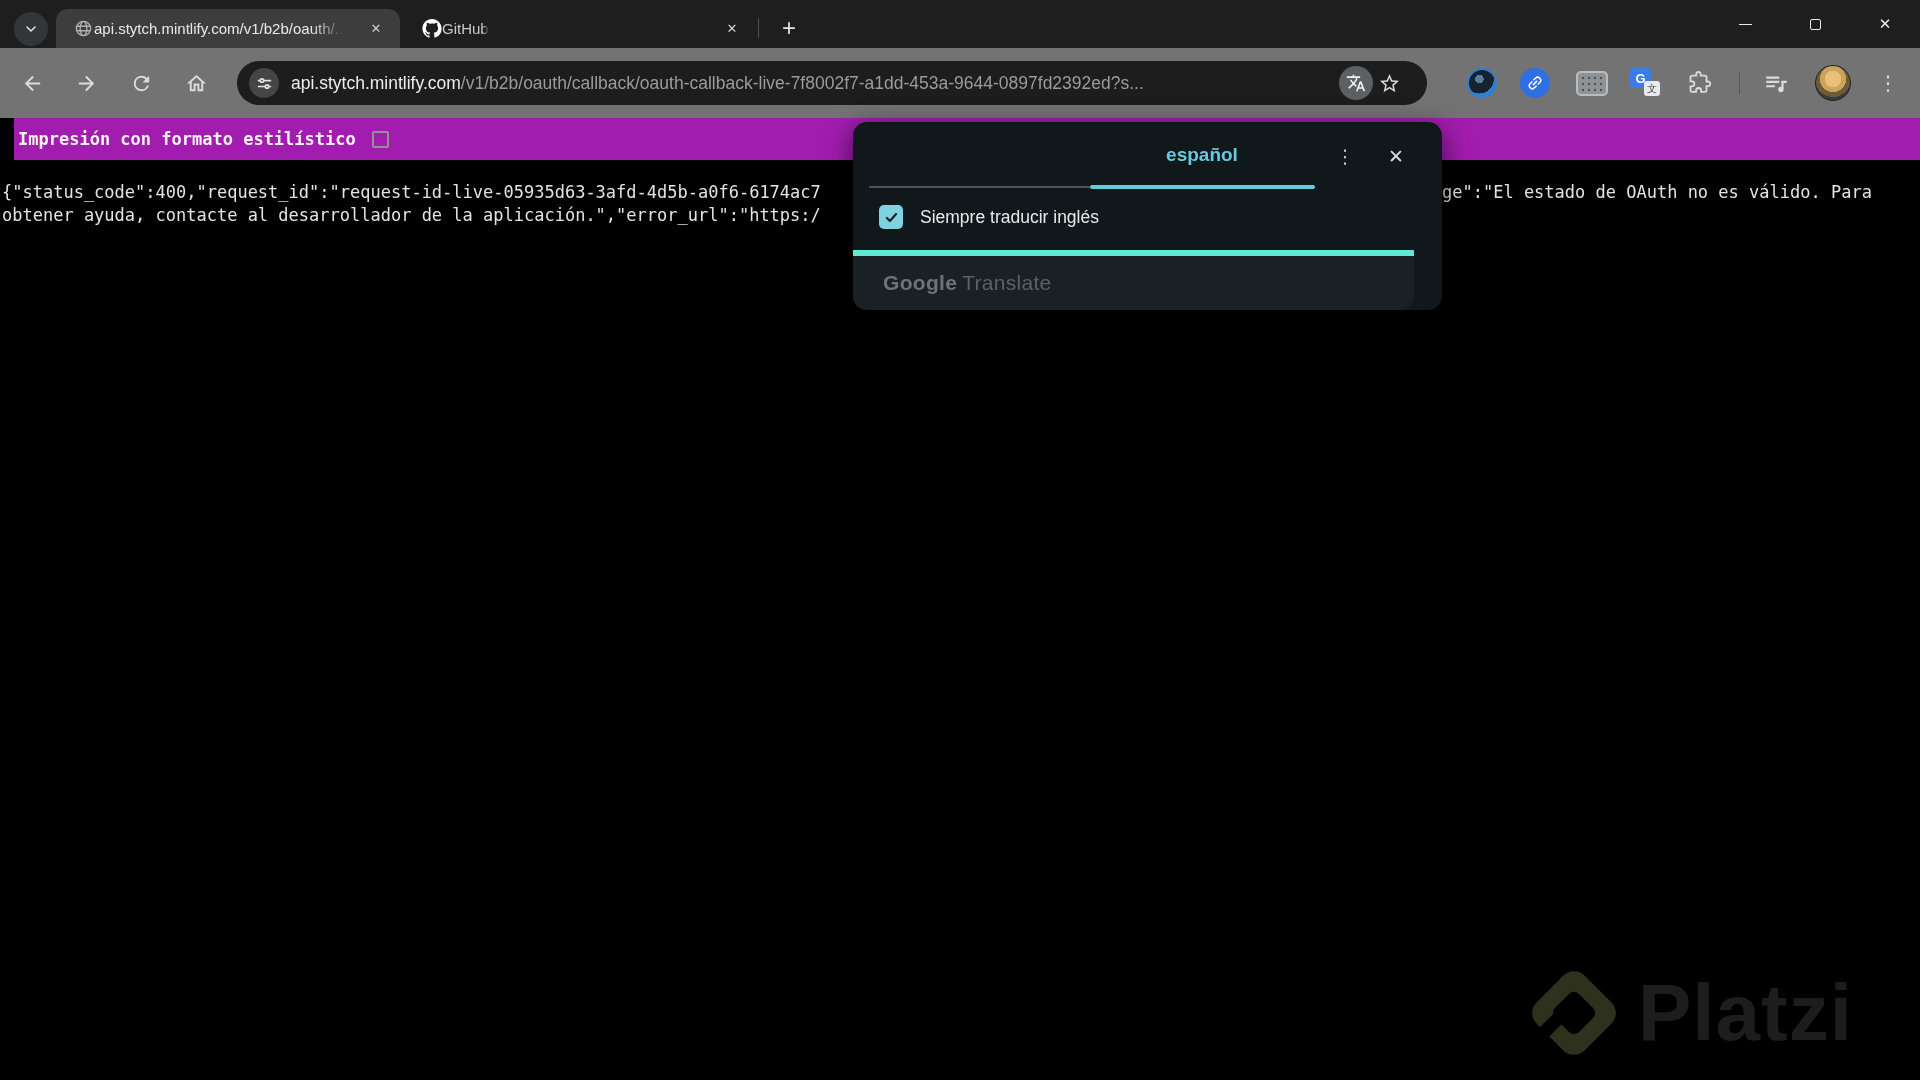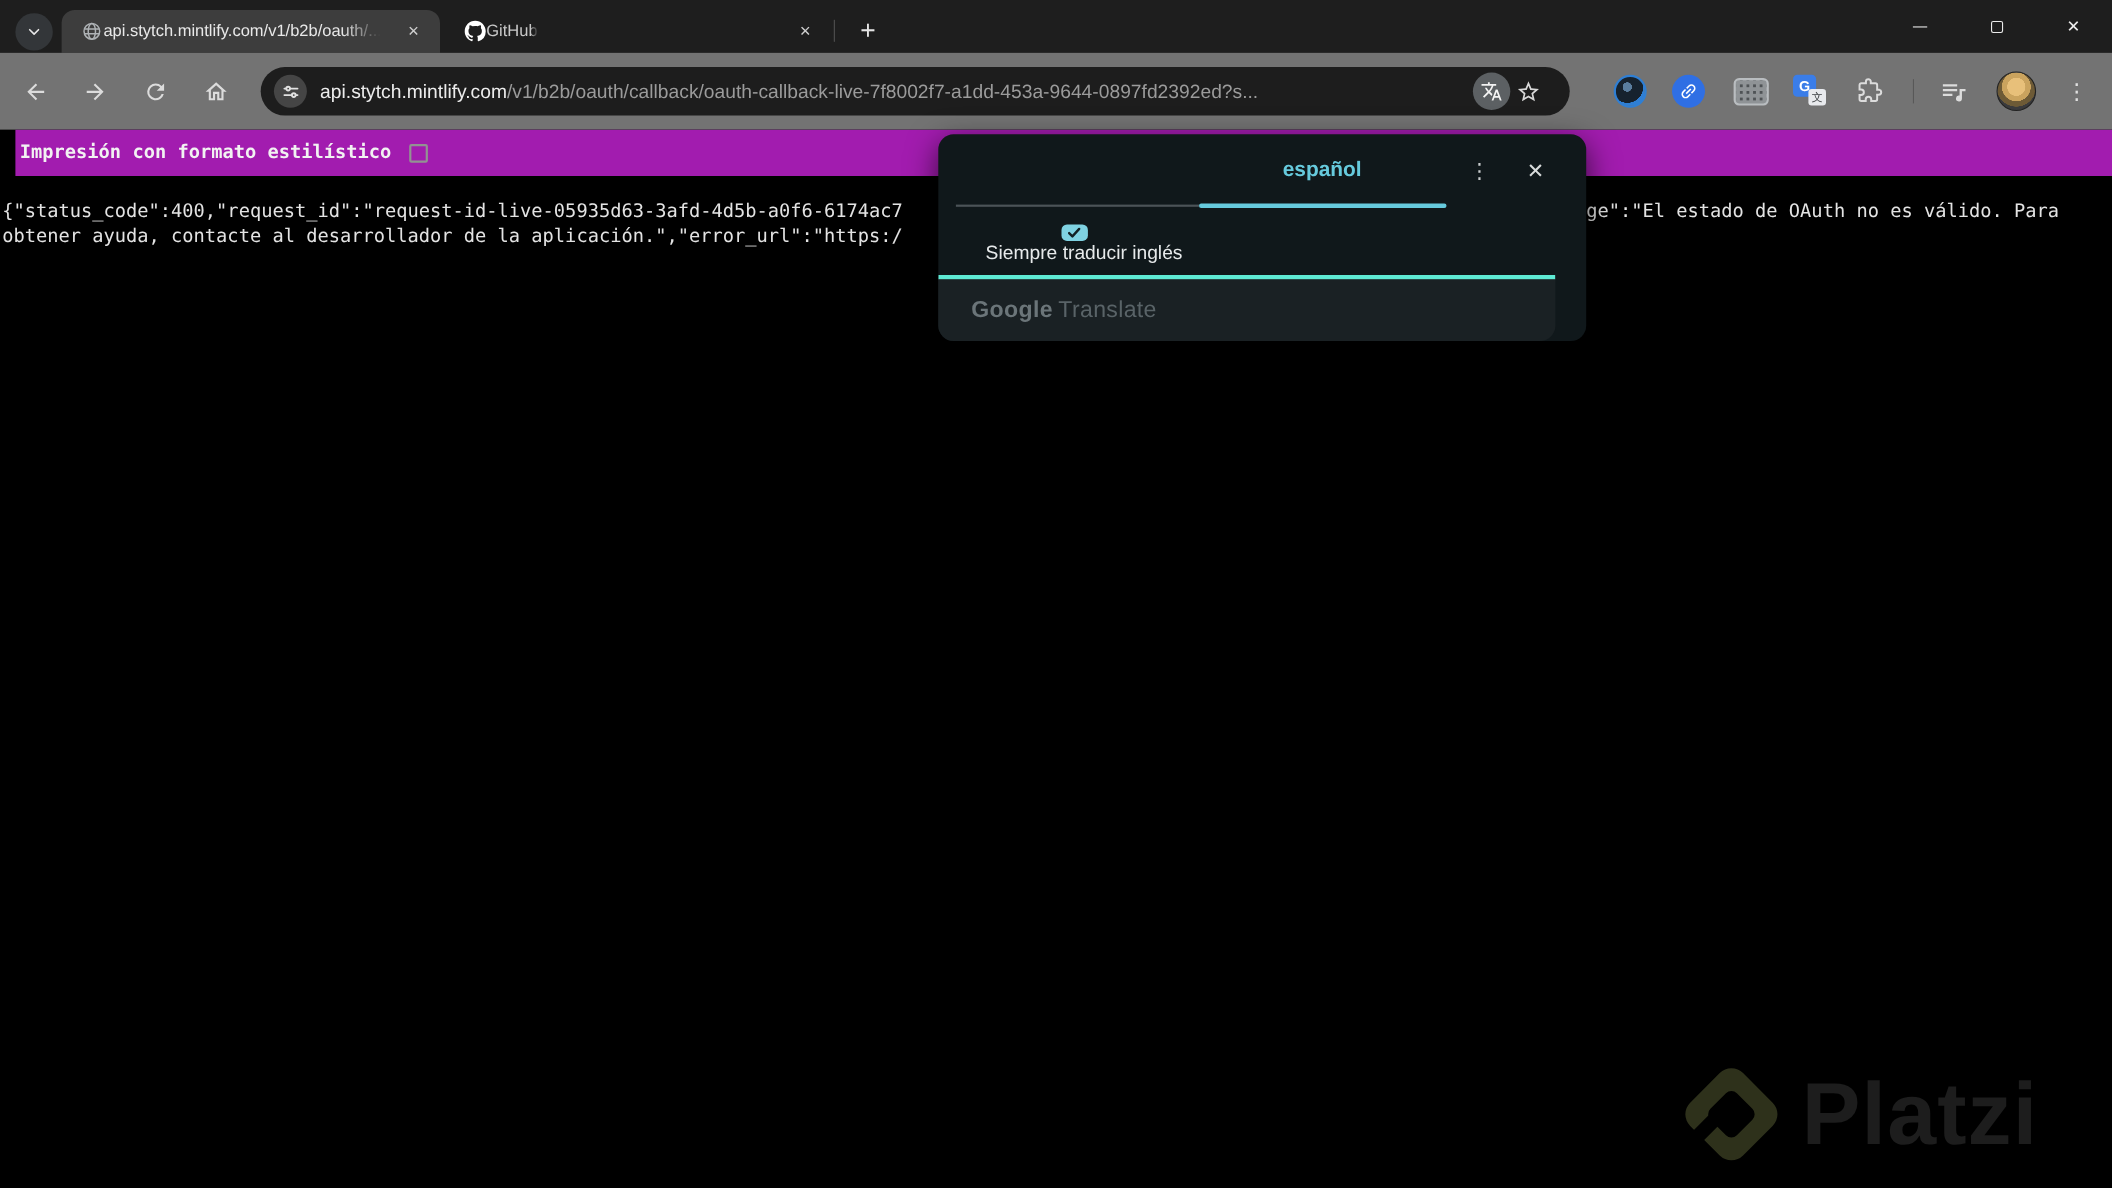--- a/index.html
+++ b/index.html
@@ -96,28 +96,28 @@
   .tp-tab { position:absolute; top:0; height:66px; display:flex; align-items:center; justify-content:center;
     font-size:19px; }
   .tp-src { left:20px; width:216px; color:#d9dddd; }
   .tp-tgt { left:236px; width:226px; color:#66cadd; font-weight:bold; }
   .tp-gray-line { position:absolute; left:16px; top:64px; width:221px; height:2px; background:#4b5357; }
   .tp-cyan-line { position:absolute; left:237px; top:63px; width:225px; height:4px; background:#66cadd; border-radius:2px; }
   .tp-kebab { position:absolute; left:476px; top:18px; width:32px; height:32px; color:#c8cccd; font-size:19px;
     display:flex; align-items:center; justify-content:center; }
   .tp-close { position:absolute; left:526px; top:18px; width:34px; height:32px; color:#d8dcdc; font-size:19px;
     display:flex; align-items:center; justify-content:center; }
-  .tp-row { position:absolute; left:26px; top:82px; height:26px; display:flex; align-items:center;flex-direction:column; }
+  .tp-row { position:absolute; left:26px; top:82px; height:26px; display:flex; align-items:center; }
   .tp-checkbox { width:24px; height:24px; border-radius:5px; background:#7fd2e2;
     display:flex; align-items:center; justify-content:center; }
   .tp-checkbox svg { width:15px; height:15px; stroke:#132125; stroke-width:2.6; fill:none;
     stroke-linecap:round; stroke-linejoin:round; }
   .tp-label { margin-left:17px; font-size:17.5px; color:#e7eaeb; }
   .tp-footer { position:absolute; left:0; top:128px; width:561px; height:60px; background:#1a2124;
-    border-top:4px solid #5eead4; border-radius:0 0 14px 14px; display:flex; align-items:center;text-align:right; }
+    border-top:6px solid #5eead4; border-radius:0 0 14px 14px; display:flex; align-items:center;text-align:right; }
   .tp-brand { margin-left:30px; font-size:21px; letter-spacing:.3px; }
   .tp-brand .bg1 { color:#6b7579; font-weight:bold; }
   .tp-brand .bg2 { color:#596367; margin-left:5px; }
   
   .watermark { position:absolute; left:1524px; top:958px; display:flex; align-items:center; z-index:5; }
   .wm-logo { width:100px; height:110px; }
   .wm-text { margin-left:14px; font-size:80px; font-weight:bold; color:#1d1d1d; letter-spacing:1px; }
   svg { display:block; }
 </style>
 </head>

